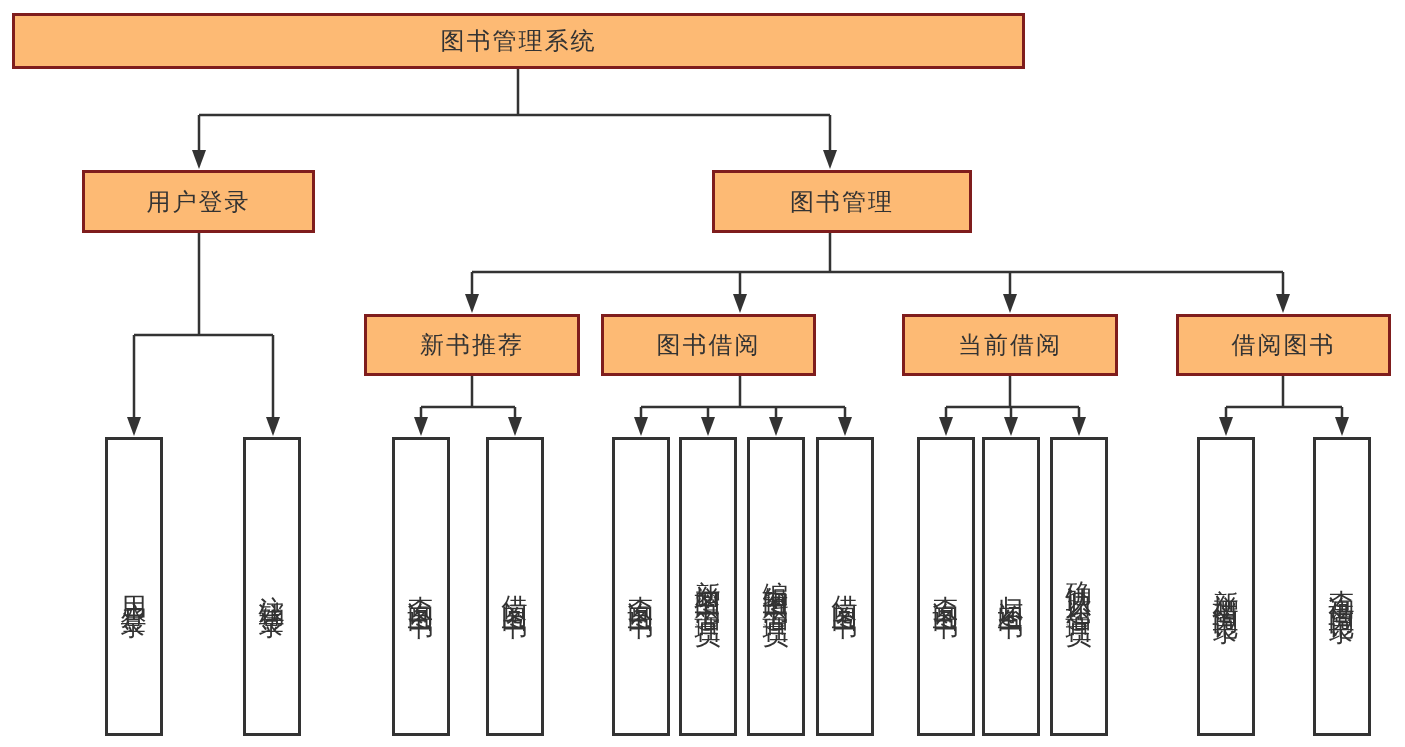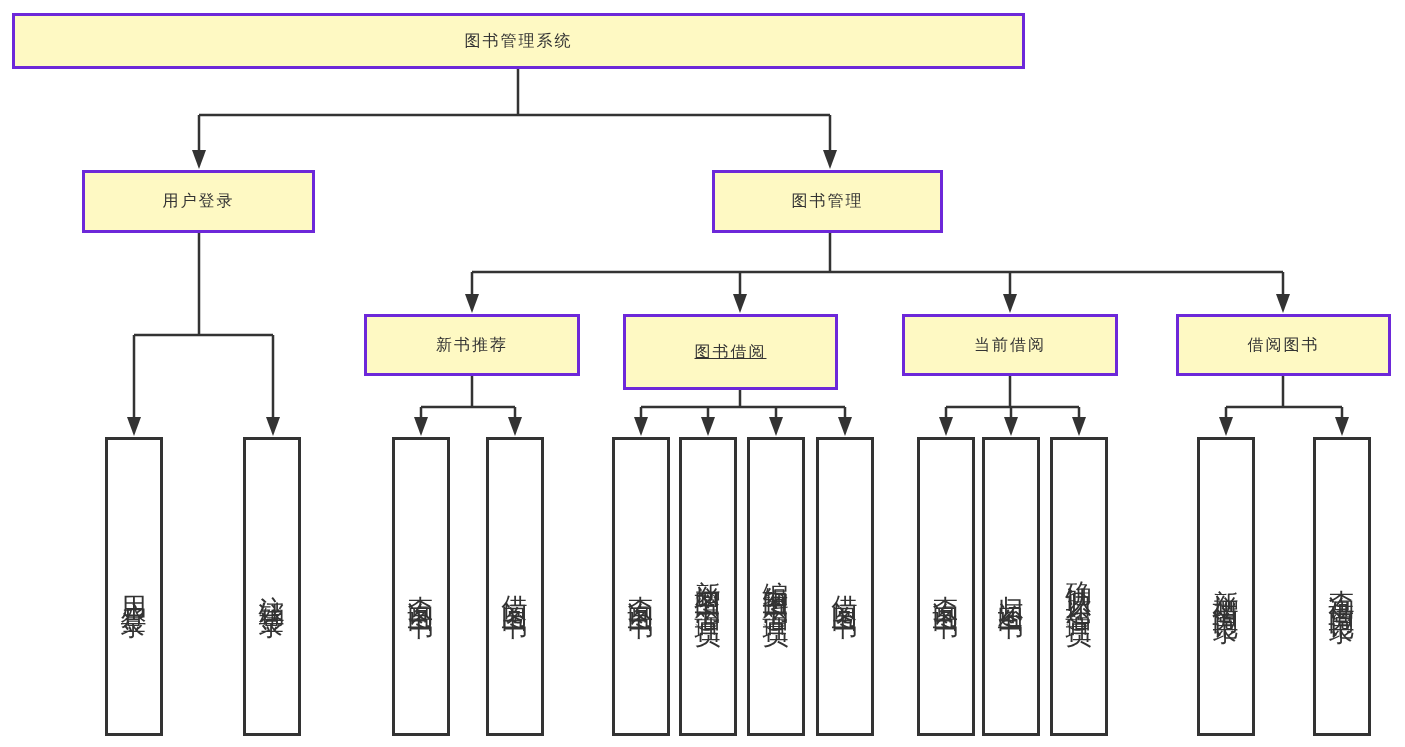--- a/index.html
+++ b/index.html
@@ -2,23 +2,23 @@
 <html><head>
 <meta charset="utf-8">
 <style>
   html,body{margin:0;padding:0;background:#ffffff;}
   .stage{
     position:relative;width:1405px;height:747px;background:#ffffff;
     font-family:"Liberation Sans", sans-serif;color:#333333;overflow:hidden;
   }
   .connectors{position:absolute;left:0;top:0;}
   .box{
-    position:absolute;box-sizing:border-box;border:3px solid #6d28d9;background:#fef9c3;
+    position:absolute;box-sizing:border-box;border:3px solid #7f1d1d;background:#fdba74;
     display:flex;align-items:center;justify-content:center;
-    font-size:16px;letter-spacing:2px;color:#333333;z-index:2;
+    font-size:24px;letter-spacing:2px;color:#333333;z-index:2;
   }
   .leaf{
     position:absolute;box-sizing:border-box;border:3px solid #333333;background:#ffffff;
     display:flex;align-items:center;justify-content:center;z-index:2;
   }
   .leaf .vtext{
     writing-mode:vertical-rl;text-orientation:mixed;
     font-size:26px;letter-spacing:6px;line-height:1;color:#333333;white-space:nowrap;
   }
   .watermark{
@@ -71,28 +71,28 @@
     </g>
   </svg>
 
   <div class="box" style="left:12px;top:13px;width:1013px;height:56px;">
     <span>图书管理系统</span>
   </div>
 
   <div class="box" style="left:82px;top:170px;width:233px;height:63px;">
     <span>用户登录</span>
   </div>
-  <div class="box" style="left:712px;top:170px;width:231px;height:63px;">
+  <div class="box" style="left:712px;top:170px;width:260px;height:63px;">
     <span>图书管理</span>
   </div>
 
   <div class="box" style="left:364px;top:314px;width:216px;height:62px;">
     <span>新书推荐</span>
   </div>
-  <div class="box" style="left:623px;top:314px;width:215px;height:76px;text-decoration:underline;">
+  <div class="box" style="left:601px;top:314px;width:215px;height:62px;">
     <span>图书借阅</span>
   </div>
   <div class="box" style="left:902px;top:314px;width:216px;height:62px;text-align:center;">
     <span>当前借阅</span>
   </div>
   <div class="box" style="left:1176px;top:314px;width:215px;height:62px;">
     <span>借阅图书</span>
   </div>
 
   <div class="leaf" style="left:105px;top:437px;width:58px;height:299px;">

